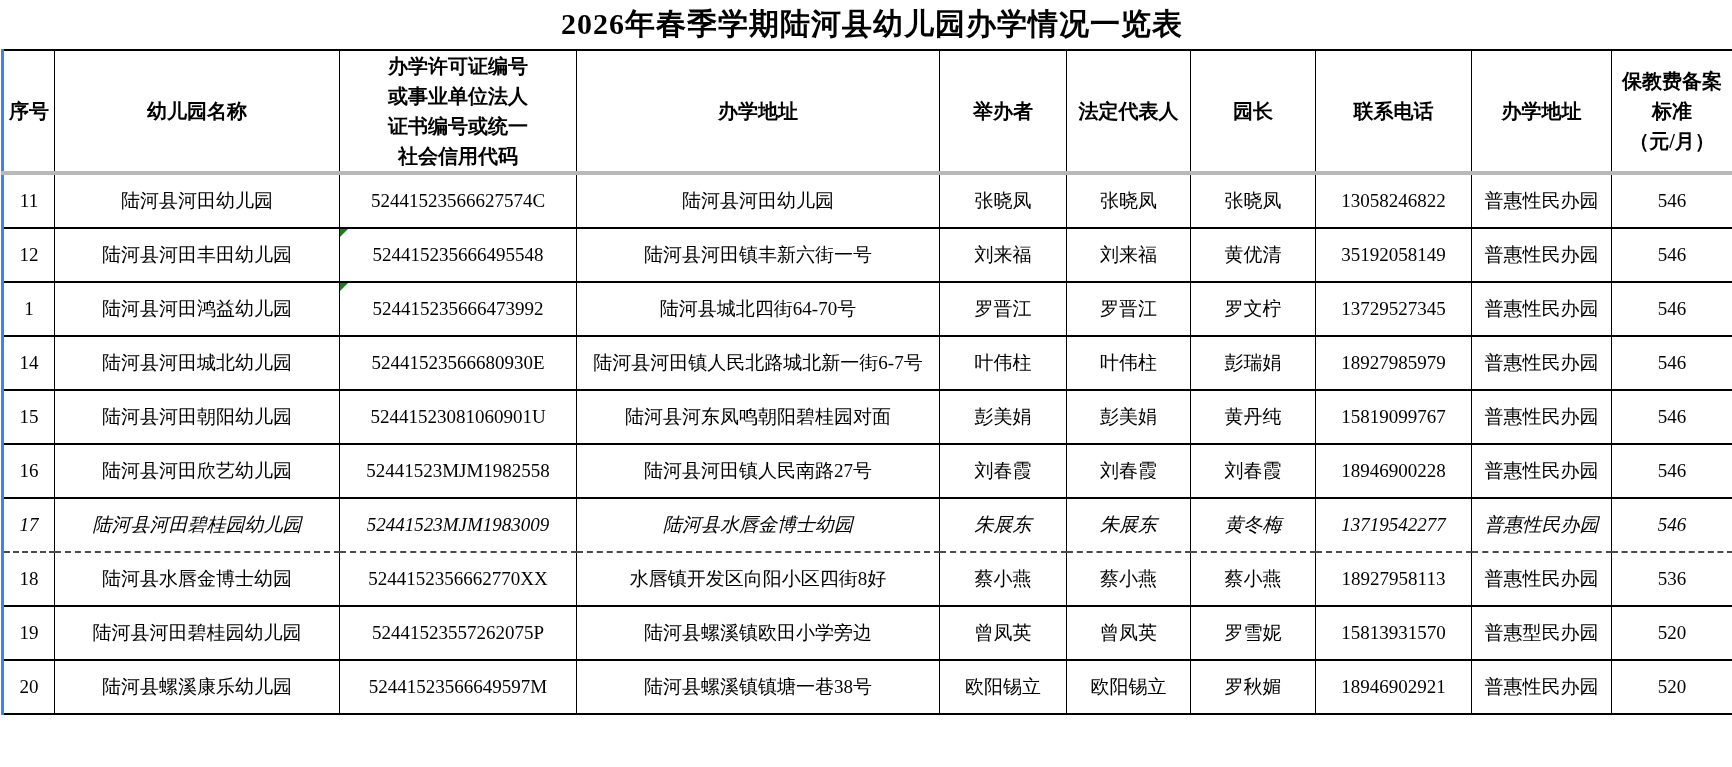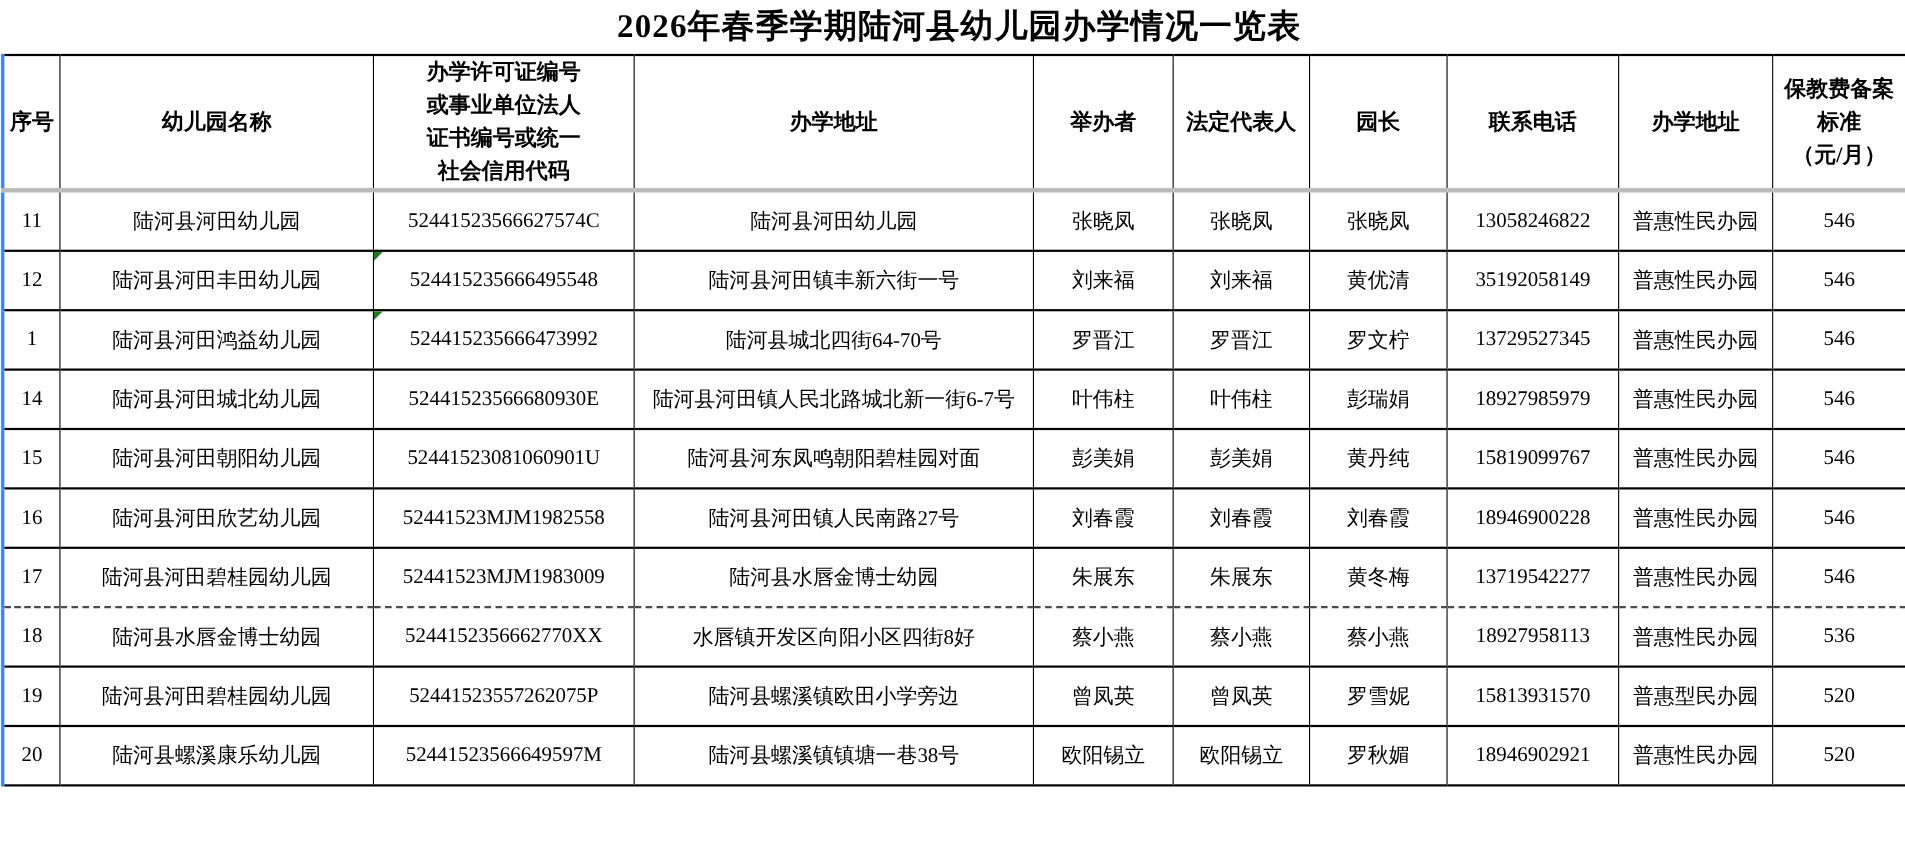--- a/index.html
+++ b/index.html
@@ -51,20 +51,21 @@
     line-height: 1.5;
     white-space: pre-line;
   }
   .sheet tbody td {
     border-bottom: 2px solid #000;
     height: 52px;
     font-size: 19px;
   }
   .sheet tbody tr.page-break td {
     border-bottom: 2px dashed #4a4a4a;
+    font-style: italic;
   }
   .col-license, .col-phone, .col-no, .col-fee {
     font-size: 20px;
   }
   .corner-marker {
     position: absolute;
     top: 0;
     left: 0;
     width: 0;
     height: 0;

